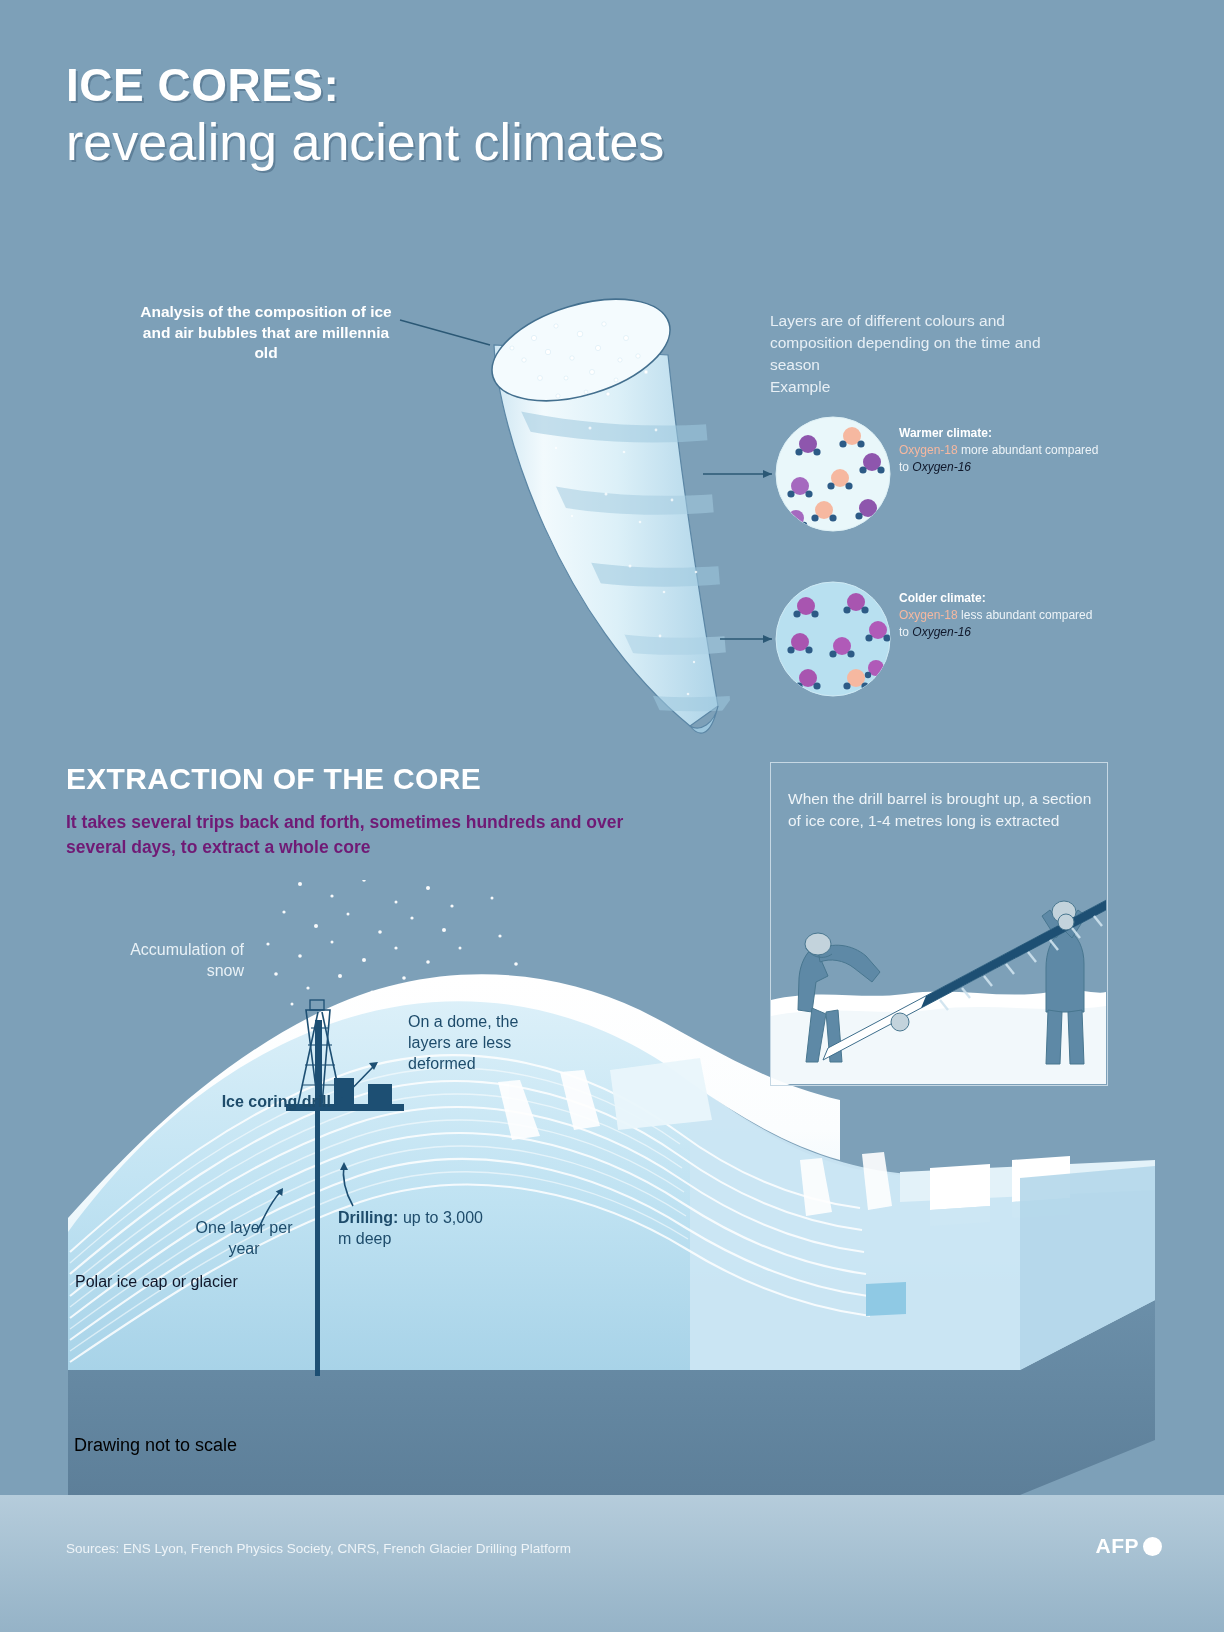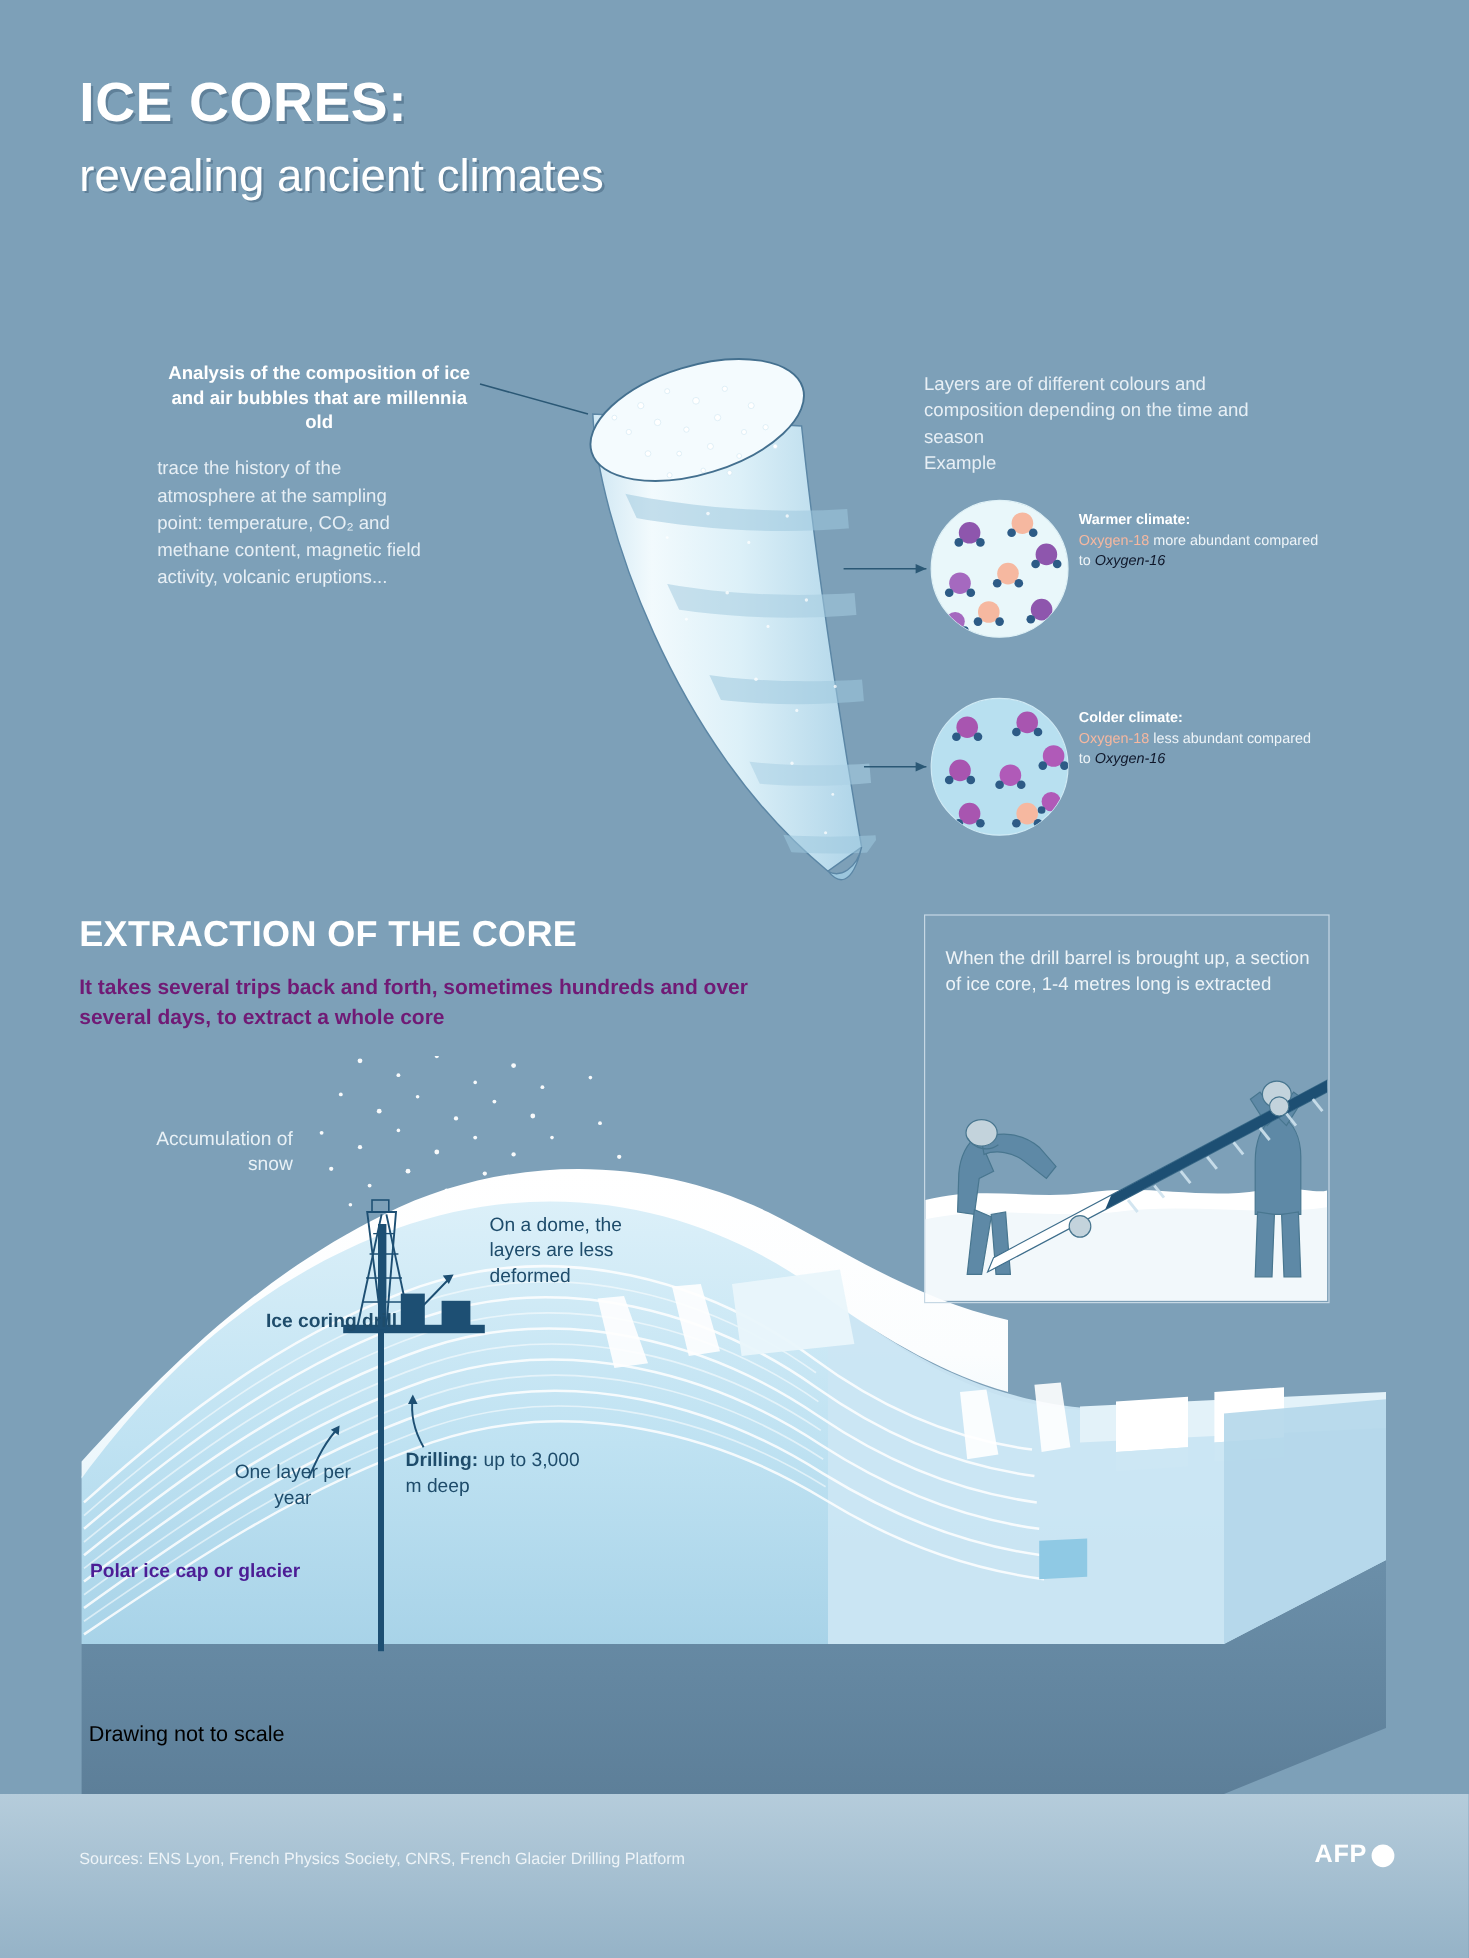--- a/index.html
+++ b/index.html
@@ -15,22 +15,22 @@
   .page{position:relative;width:1224px;height:1632px;overflow:hidden;}
 
   
   .title-main{
     position:absolute;left:66px;top:62px;
     font-size:46px;font-weight:bold;letter-spacing:.5px;
     color:#ffffff;text-shadow:2px 2px 0 rgba(40,70,95,.35);
     line-height:1.0;
   }
   .title-sub{
-    position:absolute;left:66px;top:128px;
-    font-size:38px;font-weight:normal;
+    position:absolute;left:66px;top:116px;
+    font-size:52px;font-weight:normal;
     color:#ffffff;text-shadow:2px 2px 0 rgba(40,70,95,.35);
     line-height:1.0;
   }
   .deck{
     position:absolute;left:66px;top:202px;width:880px;
     font-size:17.5px;font-weight:bold;line-height:1.38;
     color:#f2f7fa;
   }
 
   
@@ -79,21 +79,21 @@
 
   
   .lbl{position:absolute;font-size:16px;line-height:1.3;}
   .lbl-light{color:#e9f1f6;}
   #lbl-accum{left:116px;top:940px;text-align:right;width:128px;}
   #lbl-dome{left:408px;top:1012px;width:150px;color:#1e4c6b;}
   #lbl-drill-name{left:219px;top:1092px;width:112px;text-align:right;font-weight:bold;color:#1e4c6b;}
   #lbl-one-layer{left:189px;top:1218px;width:110px;text-align:center;color:#1e4c6b;}
   #lbl-drilling{left:338px;top:1208px;width:150px;color:#1e4c6b;font-weight:normal;}
   #lbl-drilling .b{font-weight:bold;}
-  #lbl-polar{left:75px;top:1300px;width:180px;font-weight:bold;color:#4c1d95;}
+  #lbl-polar{left:75px;top:1272px;width:180px;font-weight:normal;color:#0f172a;}
   #lbl-notscale{left:74px;top:1434px;font-size:18px;color:#000000;}
 
   
   .sources{
     position:absolute;left:66px;top:1541px;
     font-size:13.5px;color:#eef4f8;
   }
   .afp{
     position:absolute;right:62px;top:1534px;
     font-size:21px;font-weight:bold;color:#ffffff;letter-spacing:.5px;
@@ -486,21 +486,20 @@
     </g>
 
     <path d="M0,1495 L1224,1495 L1224,1632 L0,1632 Z" fill="url(#footFade)" opacity="0.75"></path>
     <path d="M1020,1370 C1090,1400 1140,1430 1180,1470 L1224,1470 L1224,1632 L0,1632 L0,1495 L1020,1495 Z" fill="url(#footFade)" opacity="0.0"></path>
   </svg>
 
   <div class="title-main">ICE CORES:</div>
   <div class="title-sub">revealing ancient climates</div>
 
   <div class="analysis-bold">Analysis of the composition of ice and air bubbles that are millennia old</div>
-  <div class="analysis-body">trace the history of the atmosphere at the sampling point: temperature, CO₂ and methane content, magnetic field activity, volcanic eruptions...</div>
 
   <div class="layers-note">
     <span>Layers are of different colours and composition depending on the time and season</span><br>
     <span>Example</span>
   </div>
 
   <div class="climate-text" id="warm-text">
     <span class="hd">Warmer climate:</span><br>
     <span class="ox18">Oxygen-18</span><span> more abundant compared to </span><span class="ox16">Oxygen-16</span>
   </div>

